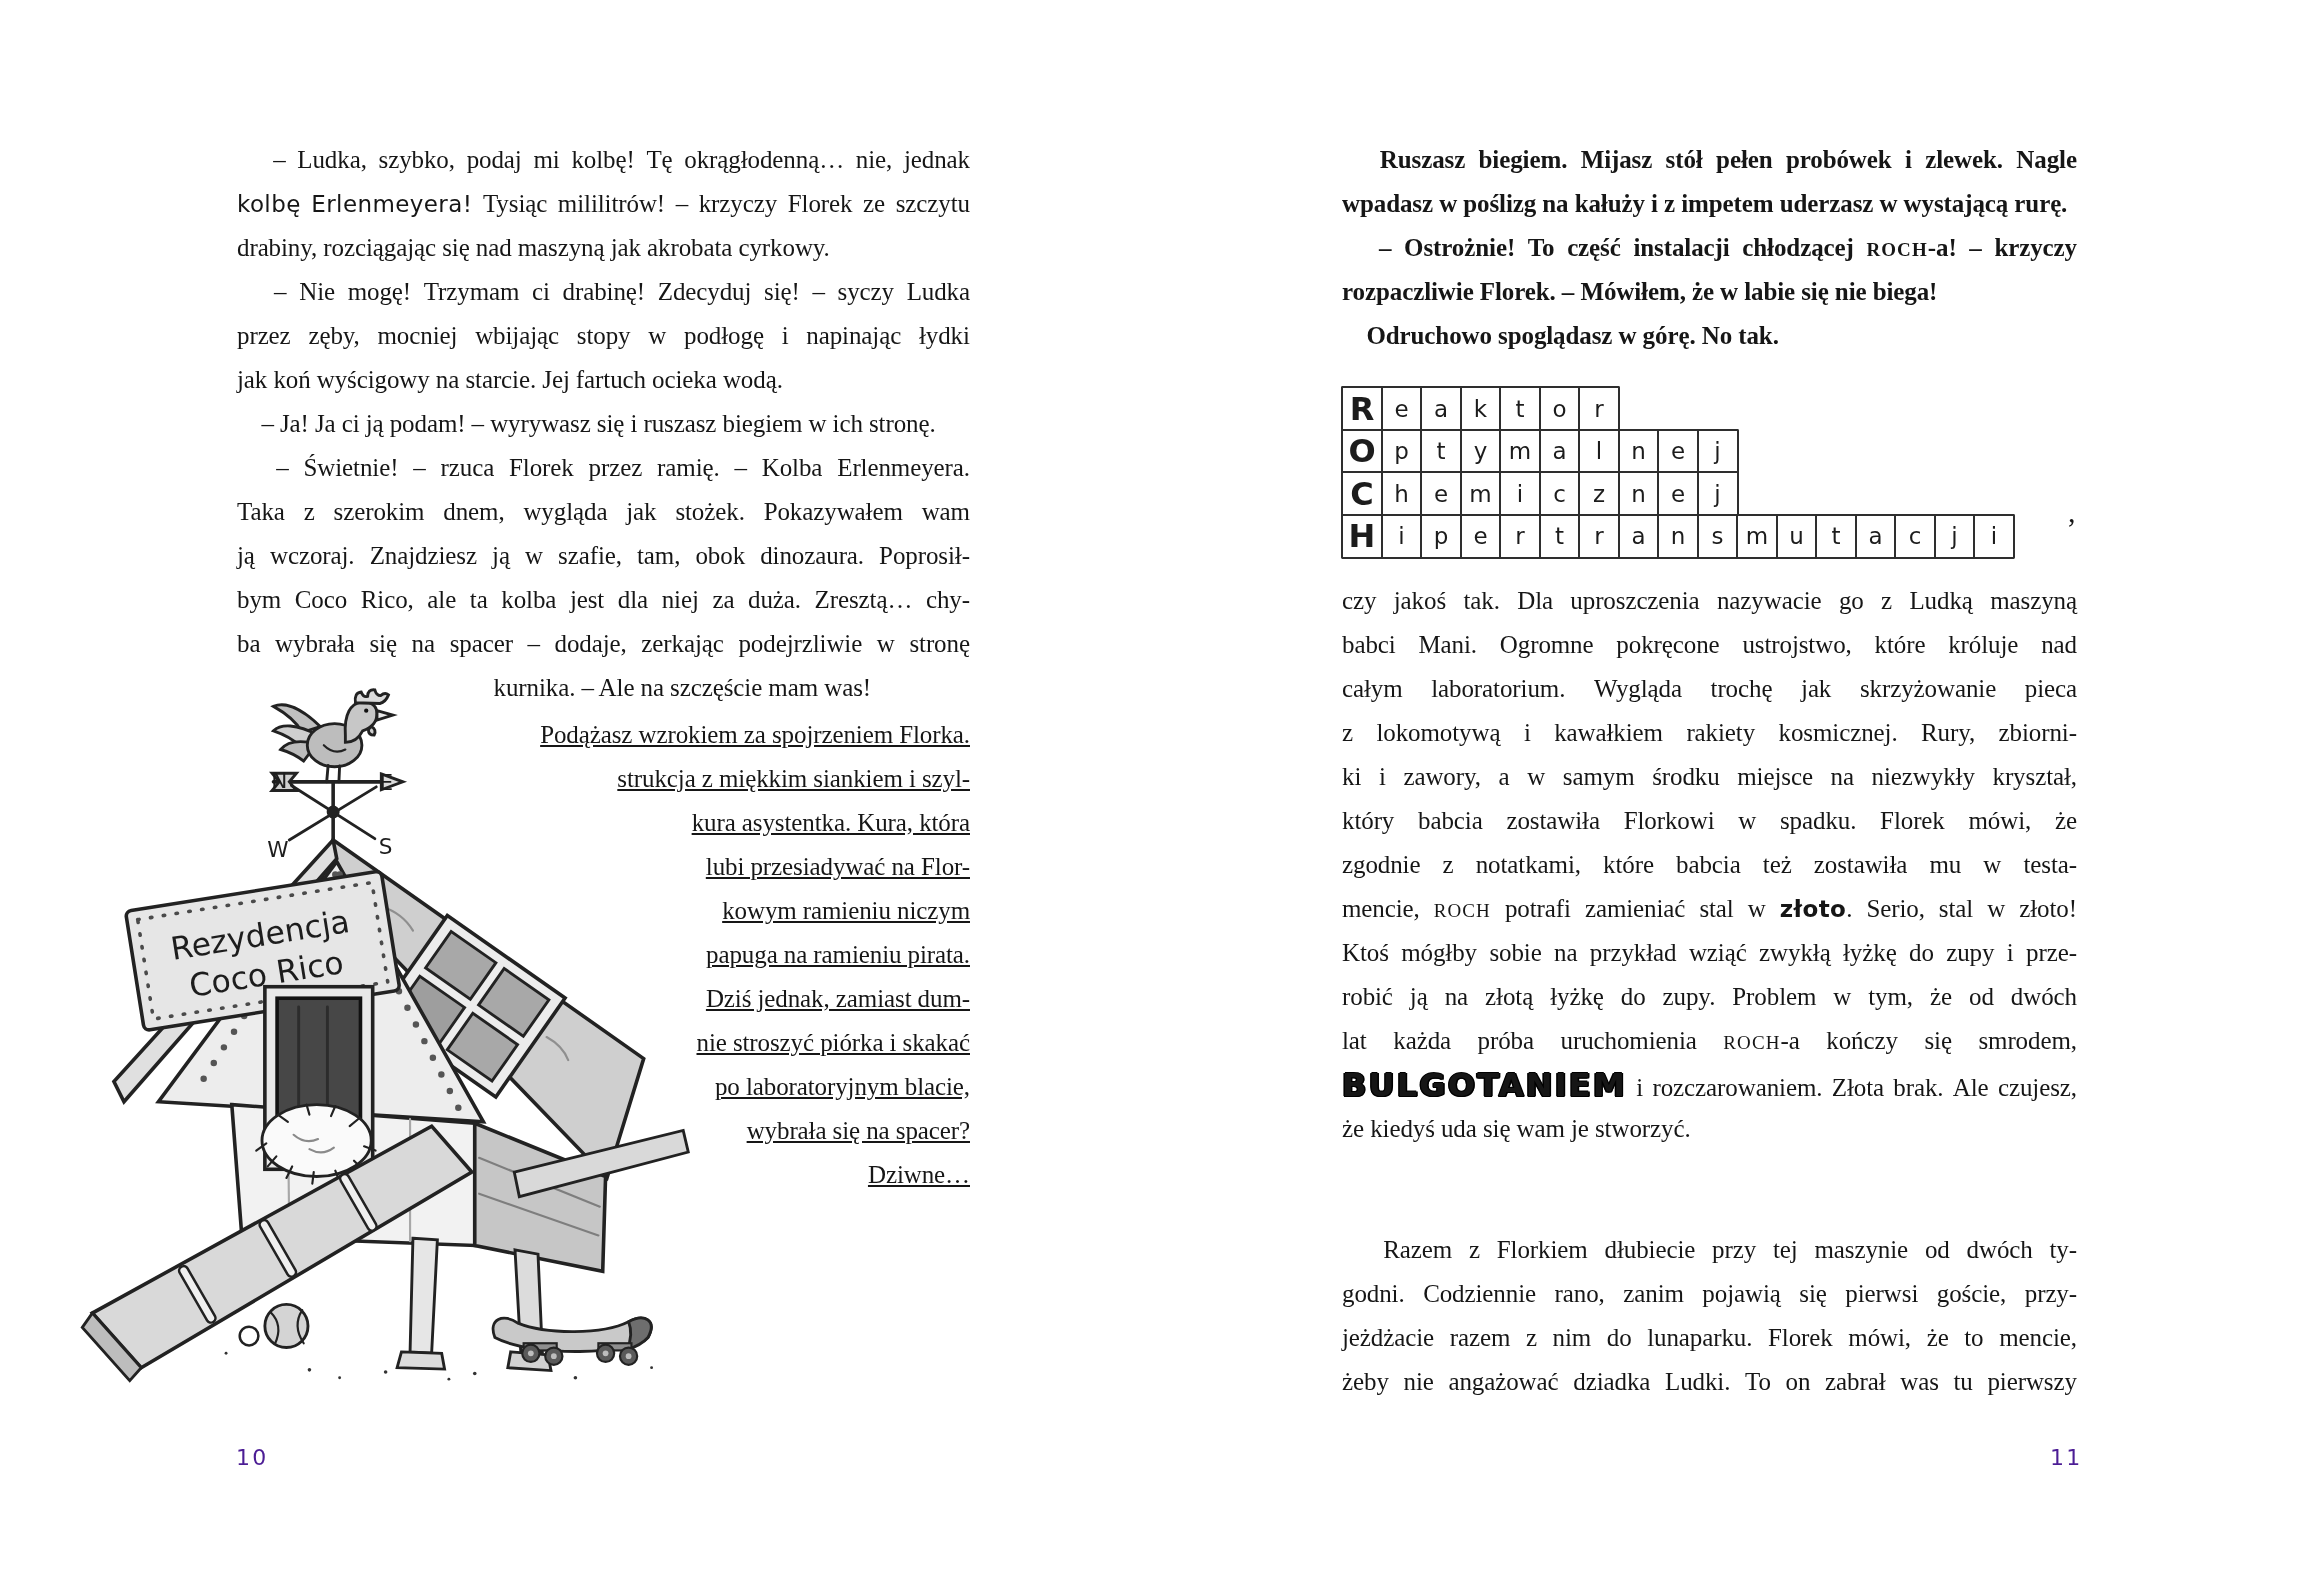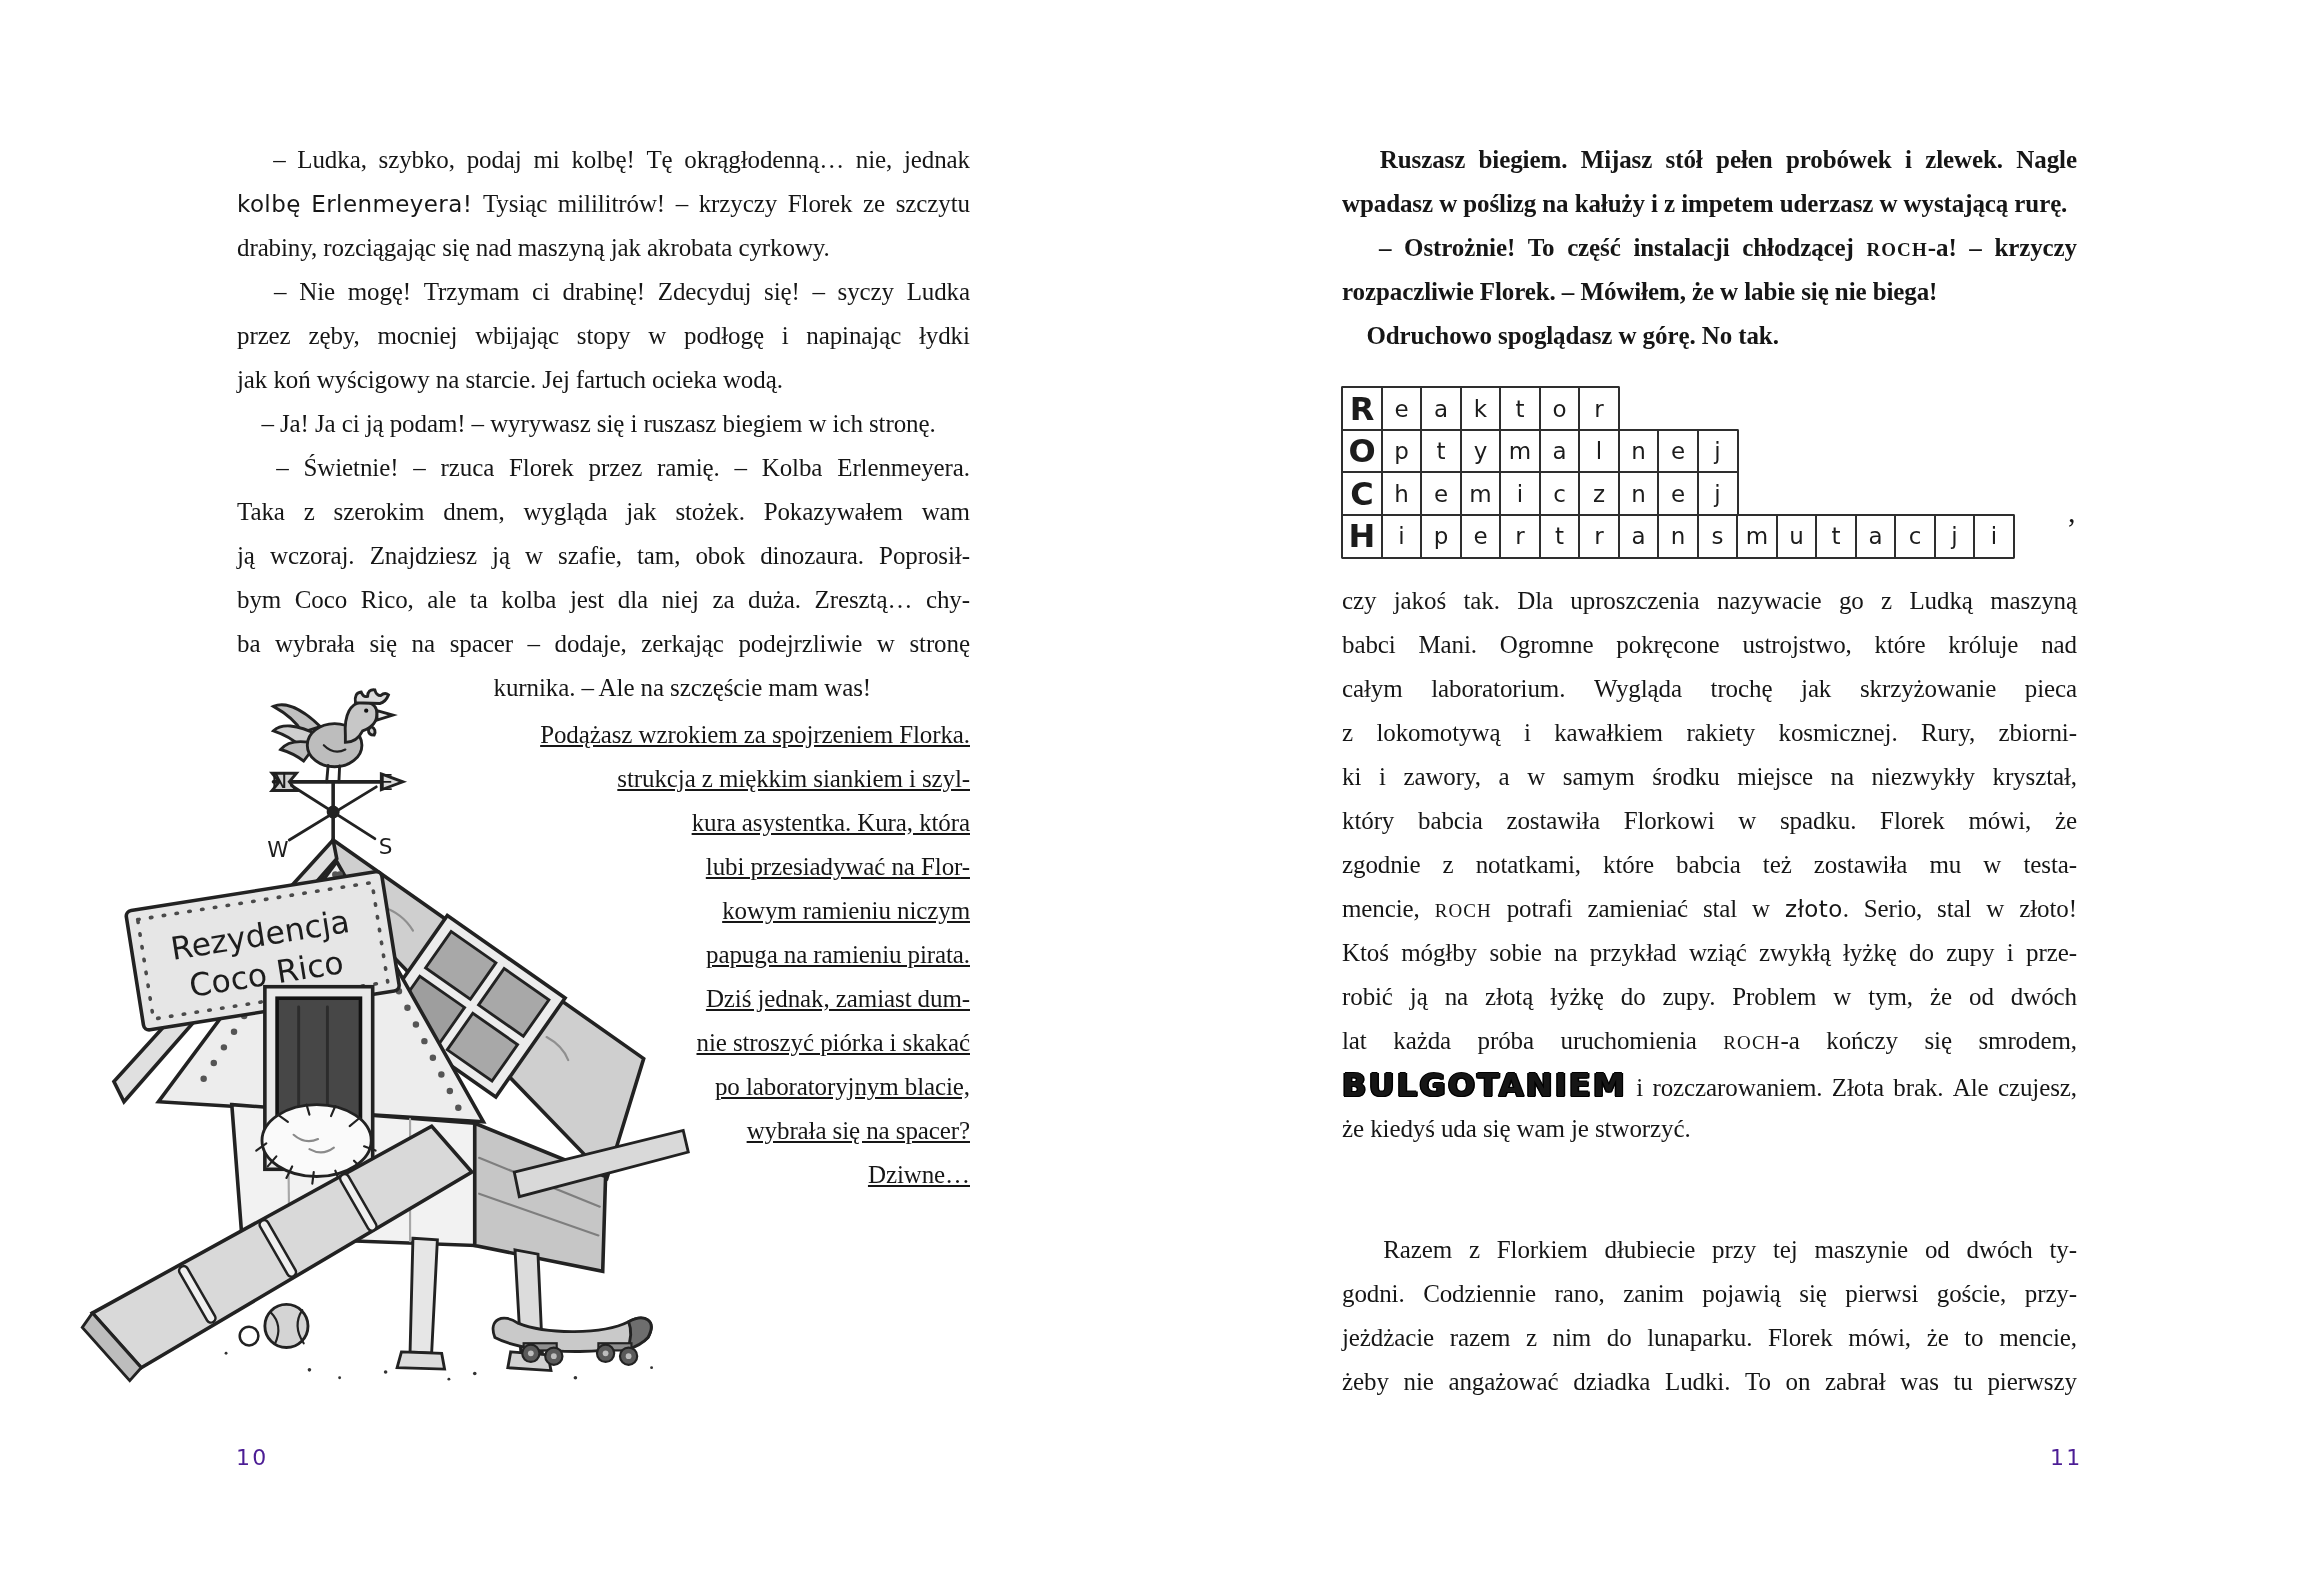--- a/index.html
+++ b/index.html
@@ -13,21 +13,21 @@
   #right-page{left:1153px;width:1154px;}
 
   .tblock{position:absolute;font-size:25px;letter-spacing:-0.1px;}
   .line{height:44px;line-height:44px;white-space:pre;}
   .line.just{display:flex;justify-content:space-between;align-items:baseline;white-space:nowrap;}
   .line.ralign{text-align:right;}
   .w{display:inline-block;white-space:pre;}
   .ind{display:inline-block;width:24.4px;flex:0 0 24.4px;}
 
   .hand{font-family:"DejaVu Sans",sans-serif;font-size:0.92em;letter-spacing:0.4px;}
-  .handb{font-family:"DejaVu Sans",sans-serif;font-size:0.92em;font-weight:normal;letter-spacing:0.4px;}
+  .handb{font-family:"DejaVu Sans",sans-serif;font-size:0.92em;font-weight:bold;letter-spacing:0.4px;}
   .sc{font-size:0.76em;letter-spacing:1.1px;}
   .blg{
     font-family:"DejaVu Sans",sans-serif;font-weight:bold;font-size:32px;letter-spacing:2.2px;
     text-shadow:1.4px 0 0 #000,-1.4px 0 0 #000,0 1.4px 0 #000,0 -1.4px 0 #000,1.1px 1.1px 0 #000,-1.1px 1.1px 0 #000;
   }
 
   #wrap-lines .line{text-align:right;text-decoration:underline;}
 
   
   #letter-grid{position:absolute;left:1341px;top:386px;}

